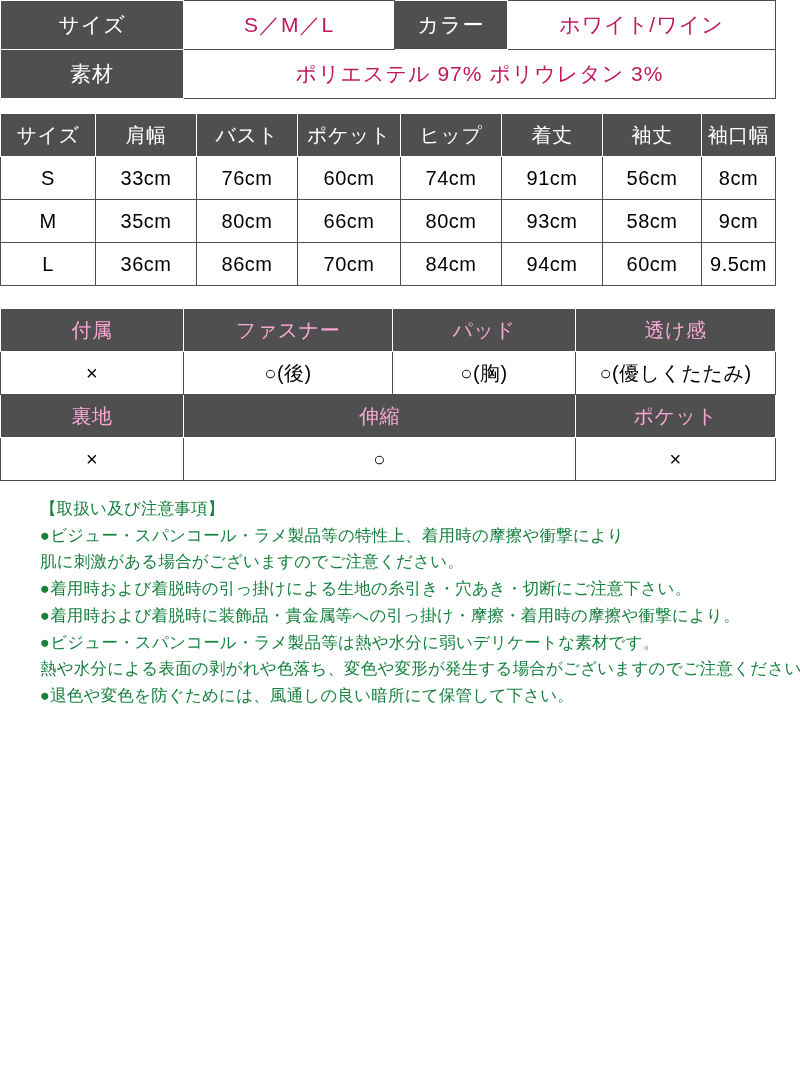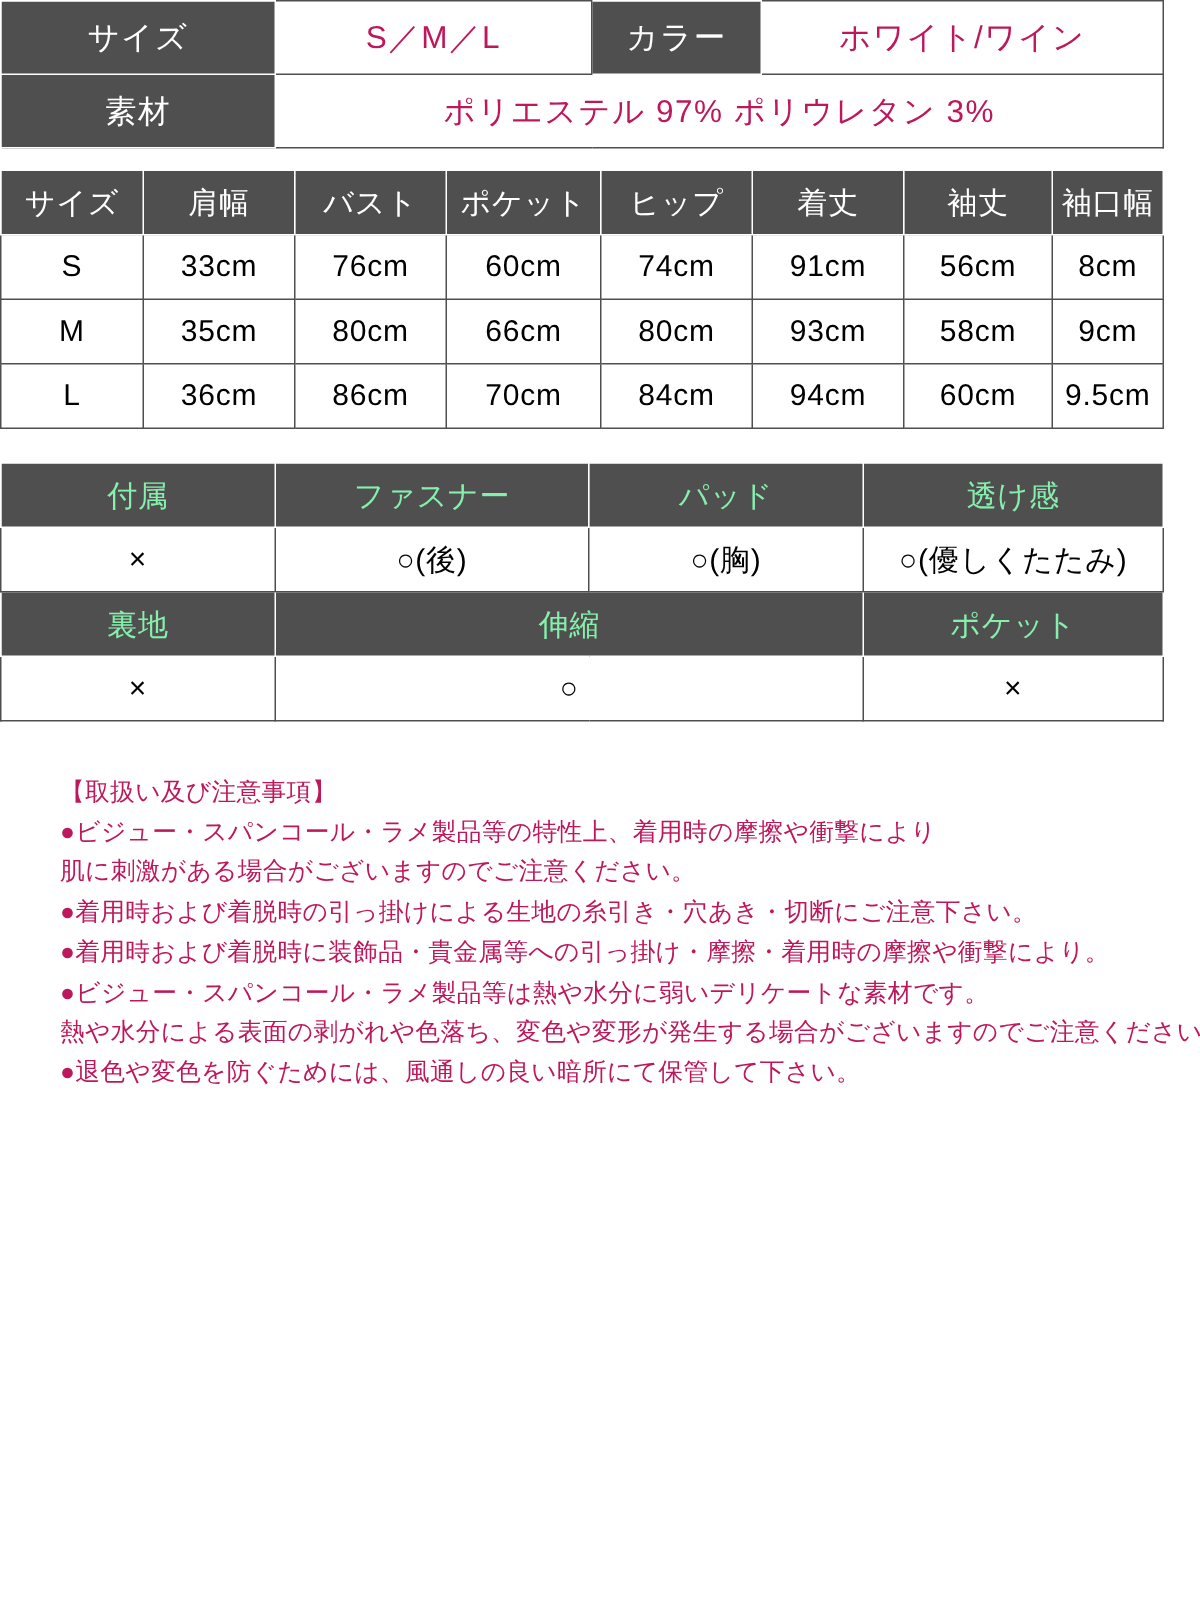--- a/index.html
+++ b/index.html
@@ -74,36 +74,36 @@
   .attr-table td {
     height: 40px;
     text-align: center;
     vertical-align: middle;
     font-size: 20px;
     border: 1px solid #ffffff;
     letter-spacing: 0.5px;
   }
   .attr-table td.hdr {
     background: #4f4f4f;
-    color: #86efac;
+    color: #f9a8d4;
   }
   .attr-table td.val {
     background: #ffffff;
     color: #000000;
     border: 1px solid #4f4f4f;
   }
   
   .notes {
-    margin: 34px auto 0 auto;
+    margin: 14px auto 0 auto;
     width: 776px;
     padding-left: 40px;
     box-sizing: border-box;
     font-size: 16.5px;
     line-height: 1.62;
-    color: #be185d;
+    color: #15803d;
     letter-spacing: 0.2px;
   }
   .notes div {
     white-space: pre;
   }
 </style>
 </head>
 <body>
 
 <div class="page">

